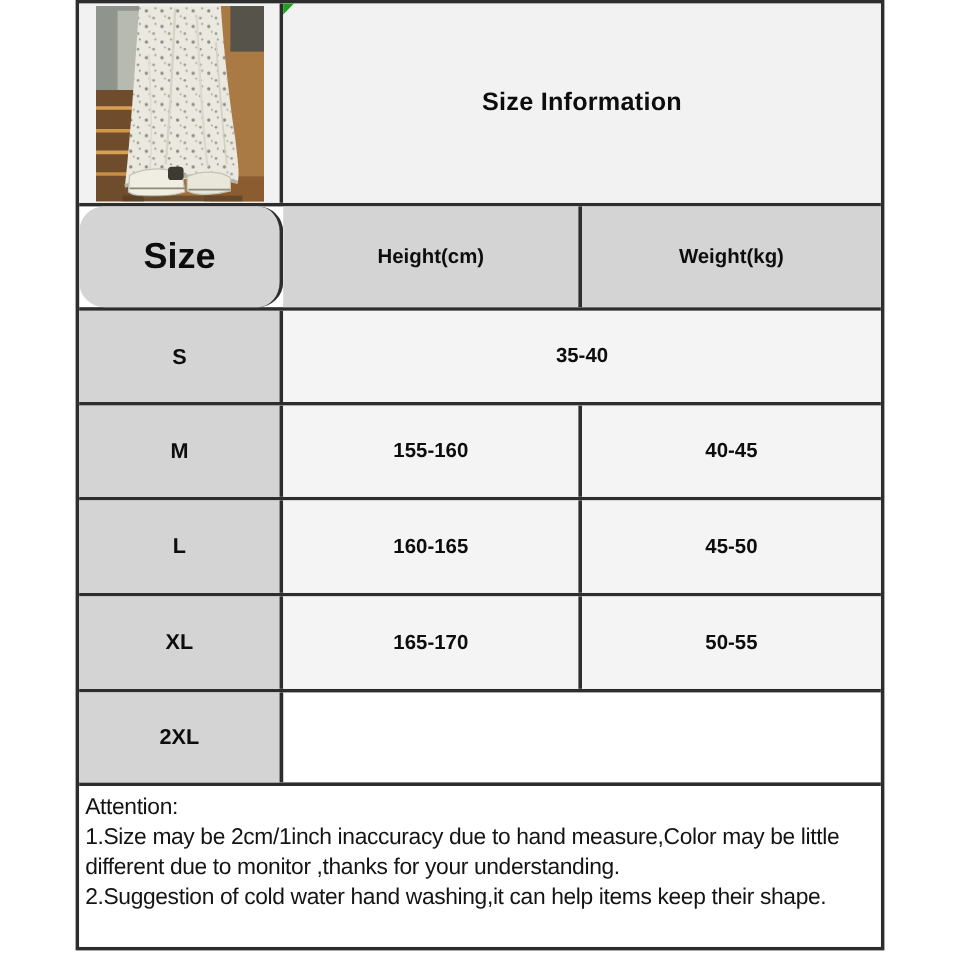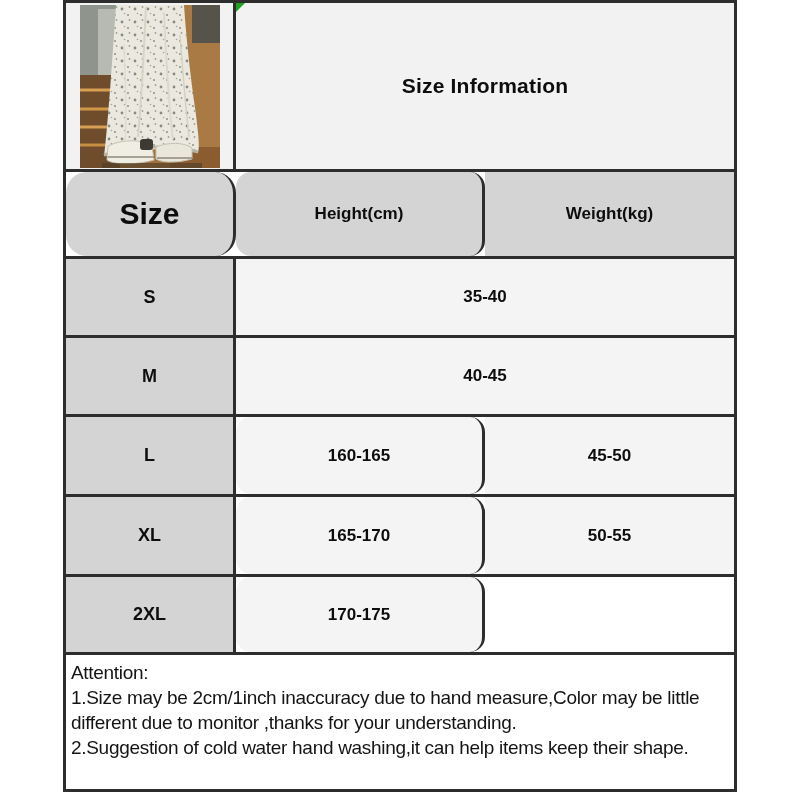--- a/index.html
+++ b/index.html
@@ -18,21 +18,21 @@
     left: 63px; top: 0;
     width: 674px; height: 792px;
     border: 3px solid #2d2d2d;
     background: #ffffff;
   }
 
   .row { display: flex; border-bottom: 3px solid #2d2d2d; }
   .row:last-child { border-bottom: none; }
 
   .c1 { width: 170px; border-right: 3px solid #2d2d2d; }
-  .c2 { width: 249px; border-right: 3px solid #2d2d2d; border-radius: 15px; }
+  .c2 { width: 249px; border-right: 3px solid #2d2d2d; }
   .c3 { flex: 1; }
 
   .cell-center { display: flex; align-items: center; justify-content: center; }
 
   
   .row-top { height: 169px; }
   .photo-cell {
     background: #f2f2f2;
     display: flex; align-items: flex-start; justify-content: center;
     padding-top: 2px;
@@ -138,38 +138,38 @@
     <div class="c3 cell-center hdr-col">Weight(kg)</div>
   </div>
 
   <div class="row row-s">
     <div class="c1 cell-center size-cell">S</div>
     <div class="c3 cell-center val-cell">35-40</div>
   </div>
 
   <div class="row row-m">
     <div class="c1 cell-center size-cell">M</div>
+    <div class="c2 cell-center val-cell">155-160</div>
     <div class="c3 cell-center val-cell">40-45</div>
   </div>
 
   <div class="row row-l">
     <div class="c1 cell-center size-cell">L</div>
     <div class="c2 cell-center val-cell">160-165</div>
     <div class="c3 cell-center val-cell">45-50</div>
   </div>
 
   <div class="row row-xl">
     <div class="c1 cell-center size-cell">XL</div>
     <div class="c2 cell-center val-cell">165-170</div>
     <div class="c3 cell-center val-cell">50-55</div>
   </div>
 
   <div class="row row-2xl">
     <div class="c1 cell-center size-cell">2XL</div>
-    <div class="c2 cell-center val-cell">170-175</div>
   </div>
 
   <div class="row row-attention">
     <p class="attention-line">Attention:</p>
     <p class="attention-line">1.Size may be 2cm/1inch inaccuracy due to hand measure,Color may be little different due to monitor ,thanks for your understanding.</p>
     <p class="attention-line">2.Suggestion of cold water hand washing,it can help items keep their shape.</p>
   </div>
 
 </div>
 

